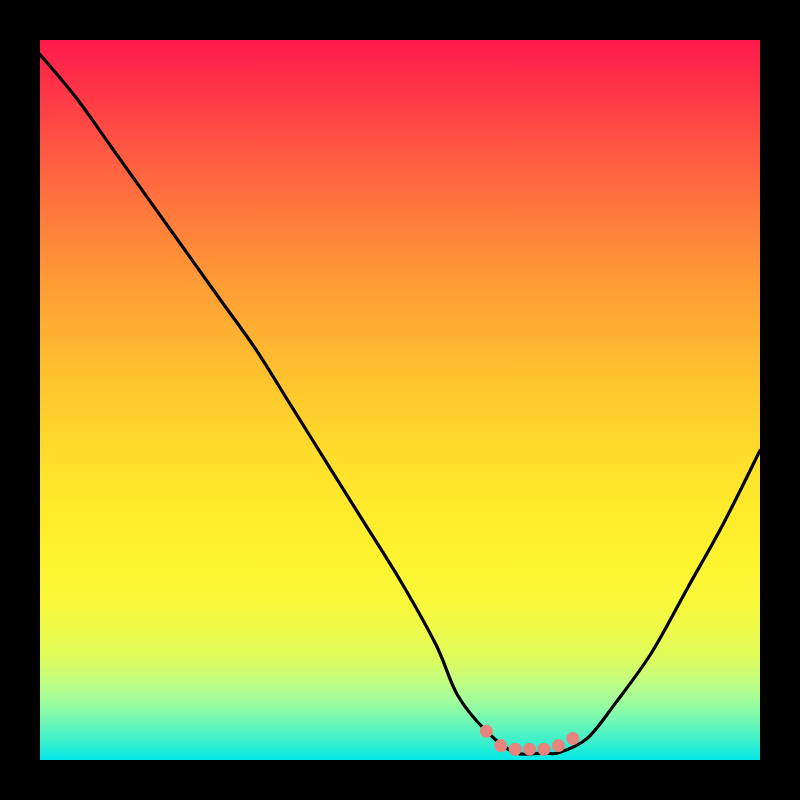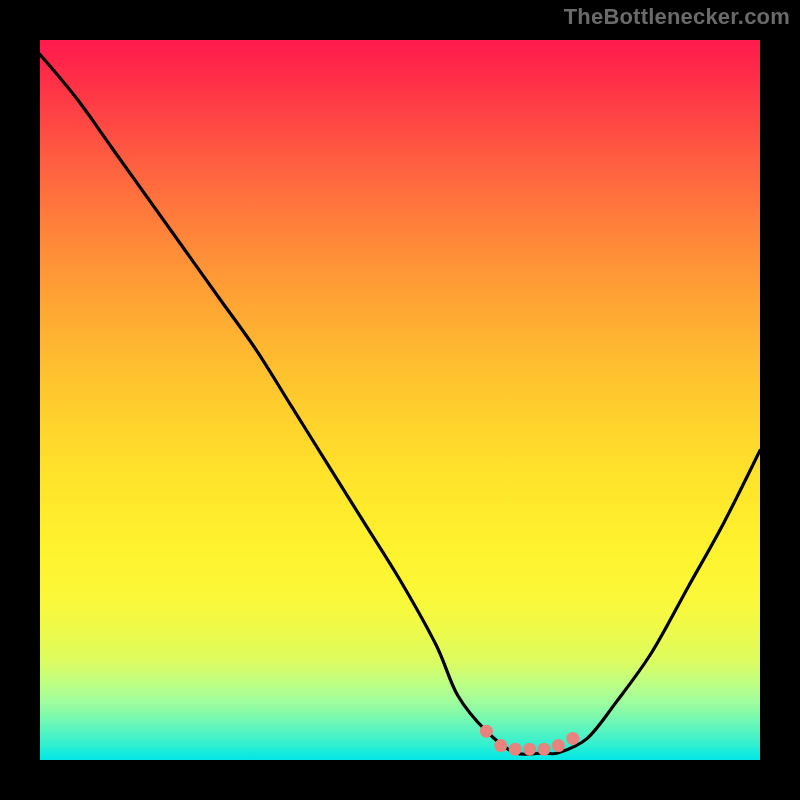--- a/index.html
+++ b/index.html
@@ -65,21 +65,20 @@
     left: 0;
     top: 0;
     width: 720px;
     height: 720px;
   }
 </style>
 </head>
 <body>
 
 <div class="frame">
-  <div class="attribution">TheBottlenecker.com</div>
 
   <div class="plot">
     <svg class="curve" viewBox="0 0 720 720" preserveAspectRatio="none">
       <path id="curve-path" fill="none" stroke="#000000" stroke-width="3.2" stroke-linecap="round" d="M 0.0 14.4 C 6.0 21.6, 24.0 42.0, 36.0 57.6 C 48.0 73.2, 60.0 91.2, 72.0 108.0 C 84.0 124.8, 96.0 141.6, 108.0 158.4 C 120.0 175.2, 132.0 192.0, 144.0 208.8 C 156.0 225.6, 168.0 242.4, 180.0 259.2 C 192.0 276.0, 204.0 291.6, 216.0 309.6 C 228.0 327.6, 240.0 348.0, 252.0 367.2 C 264.0 386.4, 276.0 405.6, 288.0 424.8 C 300.0 444.0, 312.0 463.2, 324.0 482.4 C 336.0 501.6, 348.0 519.6, 360.0 540.0 C 372.0 560.4, 386.4 585.6, 396.0 604.8 C 405.6 624.0, 409.2 640.8, 417.6 655.2 C 426.0 669.6, 436.8 681.6, 446.4 691.2 C 456.0 700.8, 465.6 709.2, 475.2 712.8 C 484.8 716.4, 496.8 712.8, 504.0 712.8 C 511.2 712.8, 511.2 715.2, 518.4 712.8 C 525.6 710.4, 537.6 706.8, 547.2 698.4 C 556.8 690.0, 565.2 676.8, 576.0 662.4 C 586.8 648.0, 600.0 631.2, 612.0 612.0 C 624.0 592.8, 636.0 568.8, 648.0 547.2 C 660.0 525.6, 672.0 505.2, 684.0 482.4 C 696.0 459.6, 714.0 422.4, 720.0 410.4"></path>
       <g id="dots">
           <circle cx="446.4" cy="691.2" r="6.5" fill="#e8837e"></circle>
           <circle cx="460.8" cy="705.6" r="6.5" fill="#e8837e"></circle>
           <circle cx="475.2" cy="709.2" r="6.5" fill="#e8837e"></circle>
           <circle cx="489.6" cy="709.2" r="6.5" fill="#e8837e"></circle>
           <circle cx="504.0" cy="709.2" r="6.5" fill="#e8837e"></circle>

